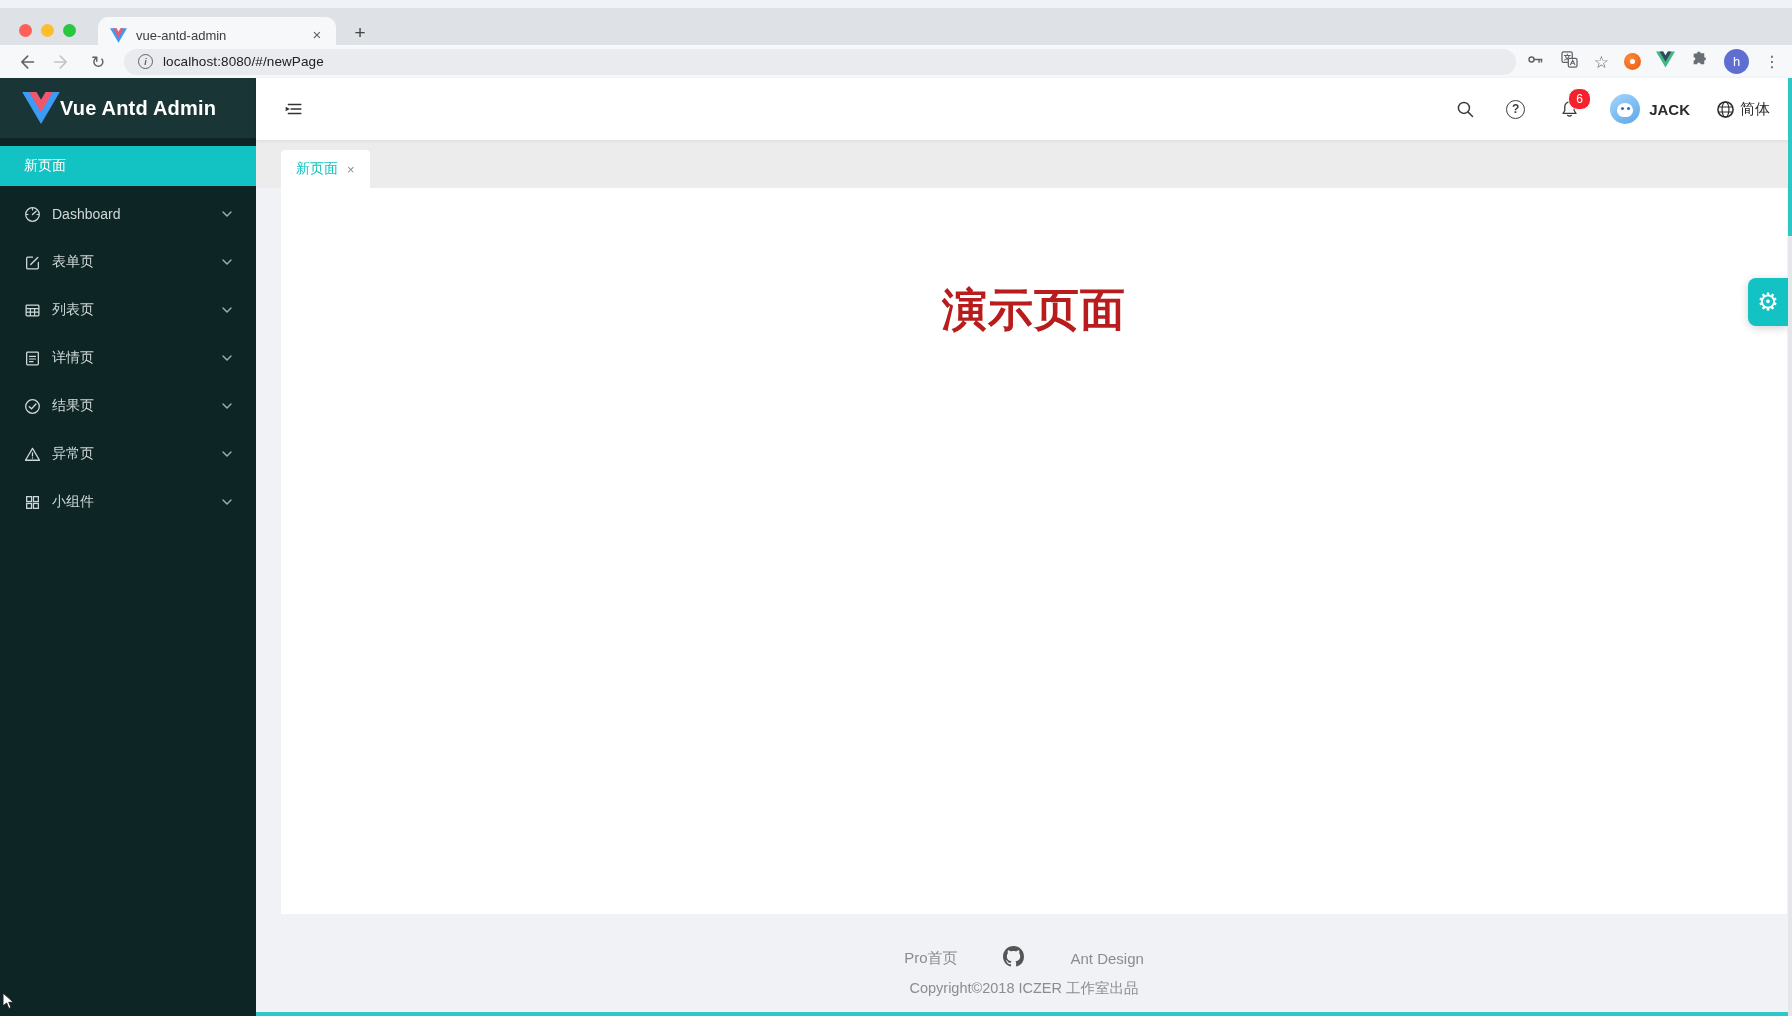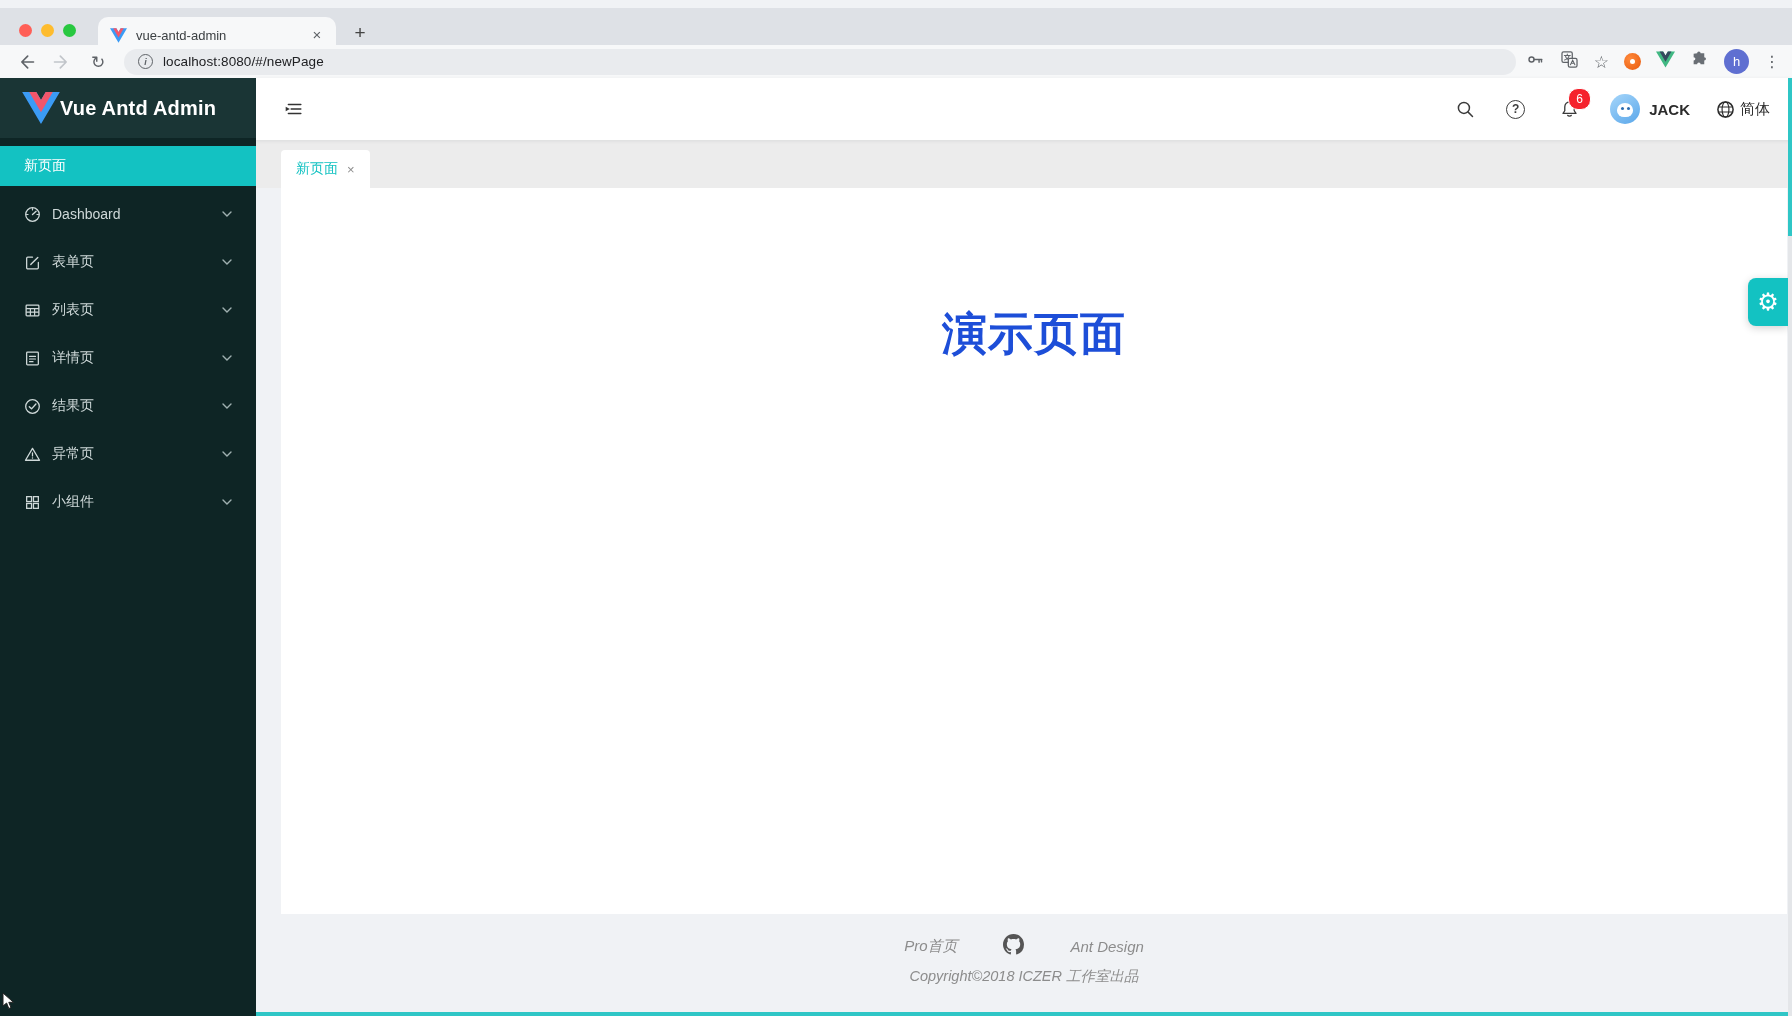--- a/index.html
+++ b/index.html
@@ -56,23 +56,23 @@
   .username { margin-left:9px; font-size:15px; font-weight:700; color:#2b2b2b; }
   .lang { display:flex; align-items:center; gap:5px; margin-left:26px; cursor:pointer; }
   .lang-label { font-size:15px; color:#2b2b2b; }
 
   .tabbar { height:48px; background:#ececec; display:flex; align-items:flex-end; padding-left:25px; }
   .page-tab { height:38px; background:#fff; border-radius:4px 4px 0 0; display:flex; align-items:center; padding:0 15px; gap:9px; cursor:pointer; }
   .page-tab .pt-label { color:#13c2c2; font-size:14px; }
   .page-tab .pt-x { color:#8d8d8d; font-size:13px; }
 
   .content-card { margin:0 5px 0 25px; height:726px; background:#fff; }
-  .demo-title { padding-top:116px; text-align:center; font-size:45px; font-weight:700; color:#1d4ed8; letter-spacing:1px; }
-
-  .footer { text-align:center; padding-top:20px; color:#8c8c8c;font-style:italic; }
+  .demo-title { padding-top:92px; text-align:center; font-size:45px; font-weight:700; color:#b91c1c; letter-spacing:1px; }
+
+  .footer { text-align:center; padding-top:32px; color:#8c8c8c; }
   .f-links { display:flex; align-items:center; justify-content:center; gap:46px; font-size:15px; }
   .f-link { color:#8c8c8c; cursor:pointer; }
   .f-copy { margin-top:9px; font-size:14.5px; }
 
   .settings-btn { position:absolute; right:4px; top:278px; width:40px; height:48px; background:#13c2c2; border-radius:8px 0 0 8px; display:flex; align-items:center; justify-content:center; box-shadow:0 2px 8px rgba(0,0,0,.18); cursor:pointer; z-index:5; }
   .gear-glyph { color:#fff; font-size:24px; font-family:"DejaVu Sans",sans-serif; line-height:1; }
 
   .vtrack { position:absolute; right:0; top:78px; bottom:0; width:4px; background:#e4e6e9; z-index:6; }
   .vthumb { position:absolute; right:0; top:78px; width:4px; height:158px; background:#2fc6c6; z-index:7; }
   .hthumb { position:absolute; left:256px; right:4px; bottom:0; height:4px; background:#2fc6c6; z-index:7; }

